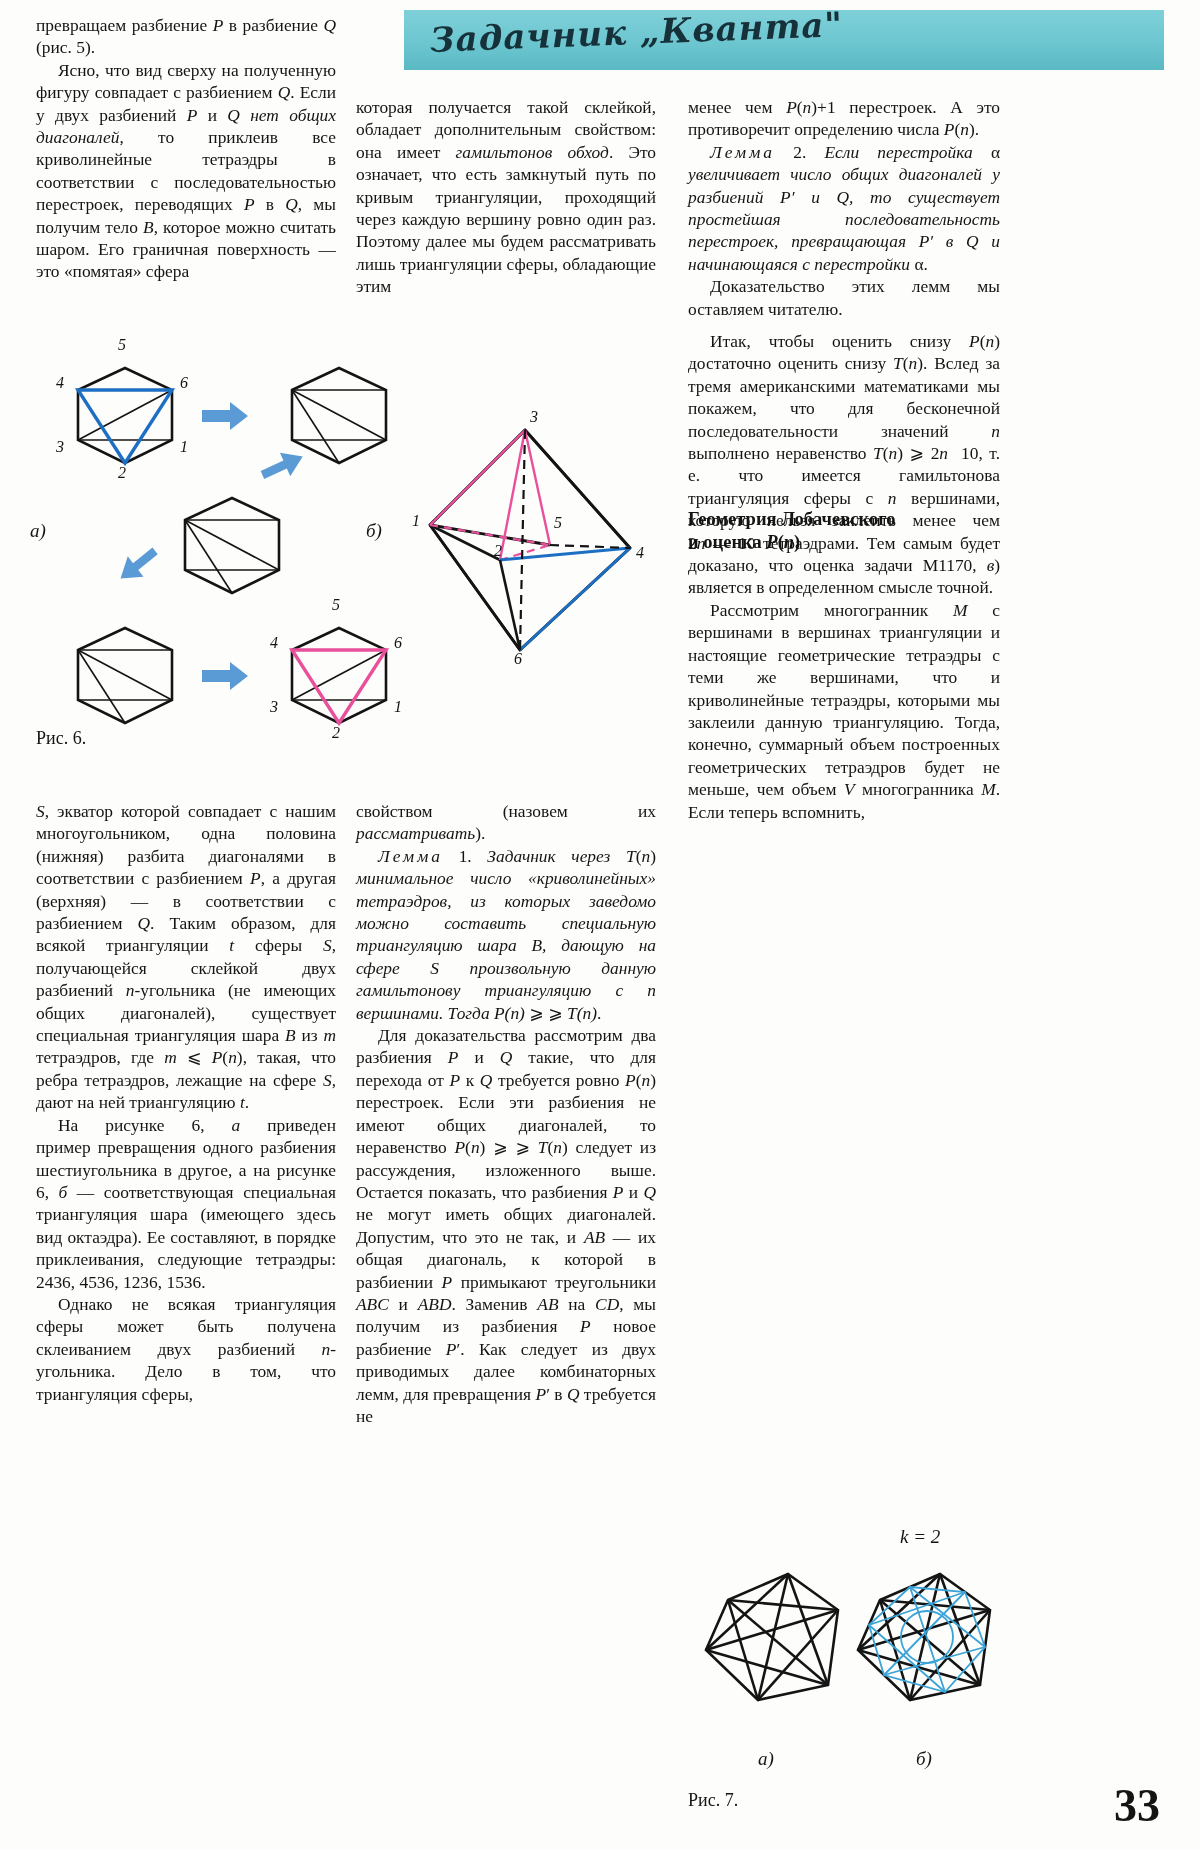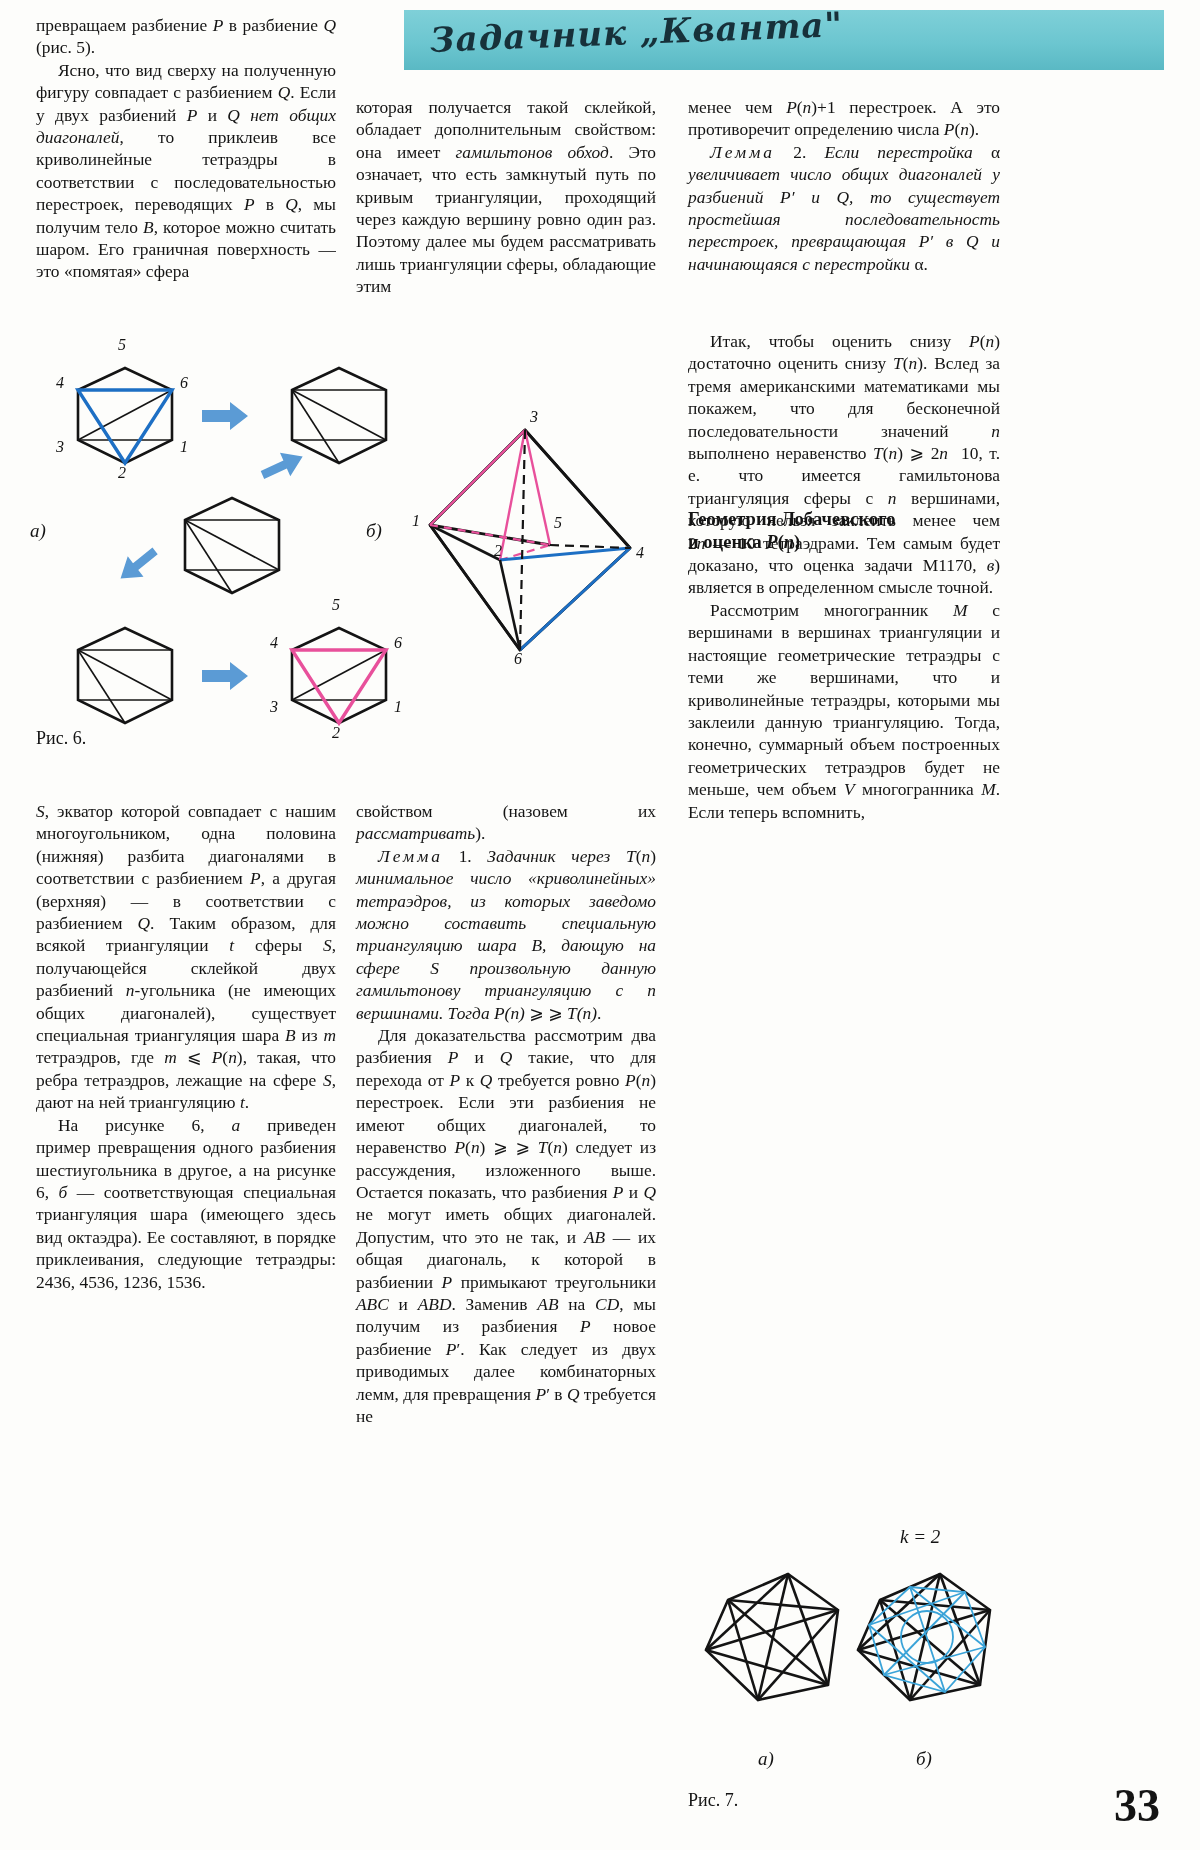--- a/index.html
+++ b/index.html
@@ -131,20 +131,21 @@
     <p>Ясно, что вид сверху на полученную фигуру совпадает с разбиением <i>Q</i>. Если у двух разбиений <i>P</i> и <i>Q</i> <i>нет общих диагоналей</i>, то приклеив все криволинейные тетраэдры в соответствии с последовательностью перестроек, переводящих <i>P</i> в <i>Q</i>, мы получим тело <i>B</i>, которое можно считать шаром. Его граничная поверхность — это «помятая» сфера</p>
   </div>
 
   <div class="col" id="col2-top">
     <p class="noind">которая получается такой склейкой, обладает дополнительным свойством: она имеет <i>гамильтонов обход</i>. Это означает, что есть замкнутый путь по кривым триангуляции, проходящий через каждую вершину ровно один раз. Поэтому далее мы будем рассматривать лишь триангуляции сферы, обладающие этим</p>
   </div>
 
   <div class="col" id="col3-top">
     <p class="noind">менее чем <i>P</i>(<i>n</i>)+1 перестроек. А это противоречит определению числа <i>P</i>(<i>n</i>).</p>
     <p><span class="sp">Лемма</span> 2. <i>Если перестройка</i> α <i>увеличивает число общих диагоналей у разбиений P′ и Q, то существует простейшая последовательность перестроек, превращающая P′ в Q и начинающаяся с перестройки</i> α.</p>
+    <p>Доказательство этих лемм мы оставляем читателю.</p>
   </div>
 
   <div class="section-head">
     Геометрия Лобачевского<br>и оценка <i>P</i>(<i>n</i>)
   </div>
 
   <div class="col" id="col3-mid">
     <p class="noind" style="text-indent:22px">Итак, чтобы оценить снизу <i>P</i>(<i>n</i>) достаточно оценить снизу <i>T</i>(<i>n</i>). Вслед за тремя американскими математиками мы покажем, что для бесконечной последовательности значений <i>n</i> выполнено неравенство <i>T</i>(<i>n</i>)&nbsp;⩾&nbsp;2<i>n</i>&nbsp;&nbsp;10, т. е. что имеется гамильтонова триангуляция сферы с <i>n</i> вершинами, которую нельзя заклеить менее чем 2<i>n</i>&nbsp;—&nbsp;10 тетраэдрами. Тем самым будет доказано, что оценка задачи М1170, <i>в</i>) является в определенном смысле точной.</p>
     <p>Рассмотрим многогранник <i>M</i> с вершинами в вершинах триангуляции и настоящие геометрические тетраэдры с теми же вершинами, что и криволинейные тетраэдры, которыми мы заклеили данную триангуляцию. Тогда, конечно, суммарный объем построенных геометрических тетраэдров будет не меньше, чем объем <i>V</i> многогранника <i>M</i>. Если теперь вспомнить,</p>
   </div>
@@ -275,20 +276,21 @@
     
     <span class="lbl-big" style="left:0px;   top:190px;">а)</span>
     <span class="lbl-big" style="left:336px; top:190px;">б)</span>
   </div>
 
   <div class="fig-caption" id="cap-fig6">Рис. 6.</div>
 
   <div class="col" id="col1-mid">
     <p class="noind"><i>S</i>, экватор которой совпадает с нашим многоугольником, одна половина (нижняя) разбита диагоналями в соответствии с разбиением <i>P</i>, а другая (верхняя) — в соответствии с разбиением <i>Q</i>. Таким образом, для всякой триангуляции <i>t</i> сферы <i>S</i>, получающейся склейкой двух разбиений <i>n</i>-угольника (не имеющих общих диагоналей), существует специальная триангуляция шара <i>B</i> из <i>m</i> тетраэдров, где <i>m</i> ⩽ <i>P</i>(<i>n</i>), такая, что ребра тетраэдров, лежащие на сфере <i>S</i>, дают на ней триангуляцию <i>t</i>.</p>
     <p>На рисунке 6, <i>а</i> приведен пример&nbsp;превращения одного разбиения шестиугольника в другое, а на рисунке 6, <i>б</i> — соответствующая специальная триангуляция шара (имеющего здесь вид октаэдра). Ее составляют, в порядке приклеивания, следующие тетраэдры: 2436, 4536, 1236, 1536.</p>
+    <p>Однако не всякая триангуляция сферы может быть получена склеиванием двух разбиений <i>n</i>-угольника. Дело в том, что триангуляция сферы,</p>
   </div>
 
   <div class="col" id="col2-mid">
     <p class="noind">свойством (назовем их <i>рассматривать</i>).</p>
     <p><span class="sp">Лемма</span> 1. <i>Задачник через T</i>(<i>n</i>) <i>минимальное число «криволинейных» тетраэдров, из которых заведомо можно составить специальную триангуляцию шара B, дающую на сфере S произвольную данную гамильтонову триангуляцию с n вершинами. Тогда P(n)</i> ⩾ ⩾ <i>T(n)</i>.</p>
     <p>Для доказательства рассмотрим два разбиения <i>P</i> и <i>Q</i> такие, что для перехода от <i>P</i> к <i>Q</i> требуется ровно <i>P</i>(<i>n</i>) перестроек. Если эти разбиения не имеют общих диагоналей, то неравенство <i>P</i>(<i>n</i>) ⩾ ⩾ <i>T</i>(<i>n</i>) следует из рассуждения, изложенного выше. Остается показать, что разбиения <i>P</i> и <i>Q</i> не могут иметь общих диагоналей. Допустим, что это не так, и <i>AB</i> — их общая диагональ, к которой в разбиении <i>P</i> примыкают треугольники <i>ABC</i> и <i>ABD</i>. Заменив <i>AB</i> на <i>CD</i>, мы получим из разбиения <i>P</i> новое разбиение <i>P</i>′. Как следует из двух приводимых далее комбинаторных лемм, для превращения <i>P</i>′ в <i>Q</i> требуется не</p>
   </div>
 
   <div class="figure" id="fig7">
     <svg width="312" height="250" viewBox="0 0 312 250">

